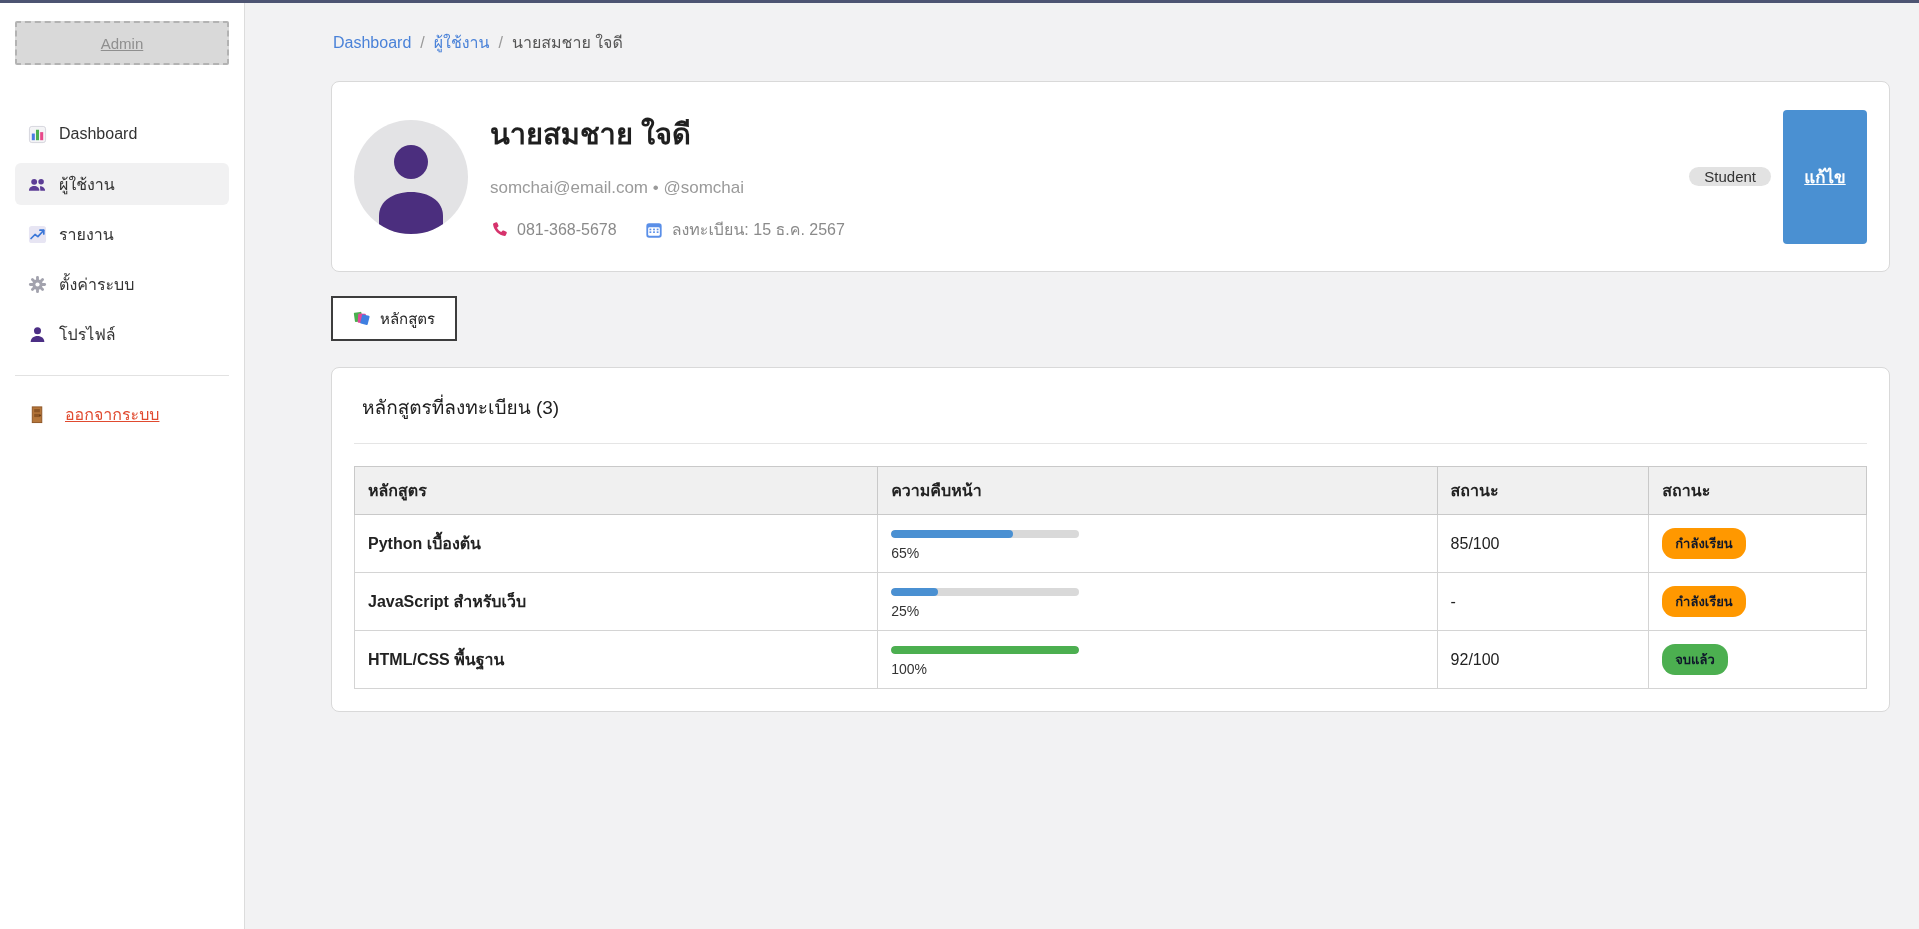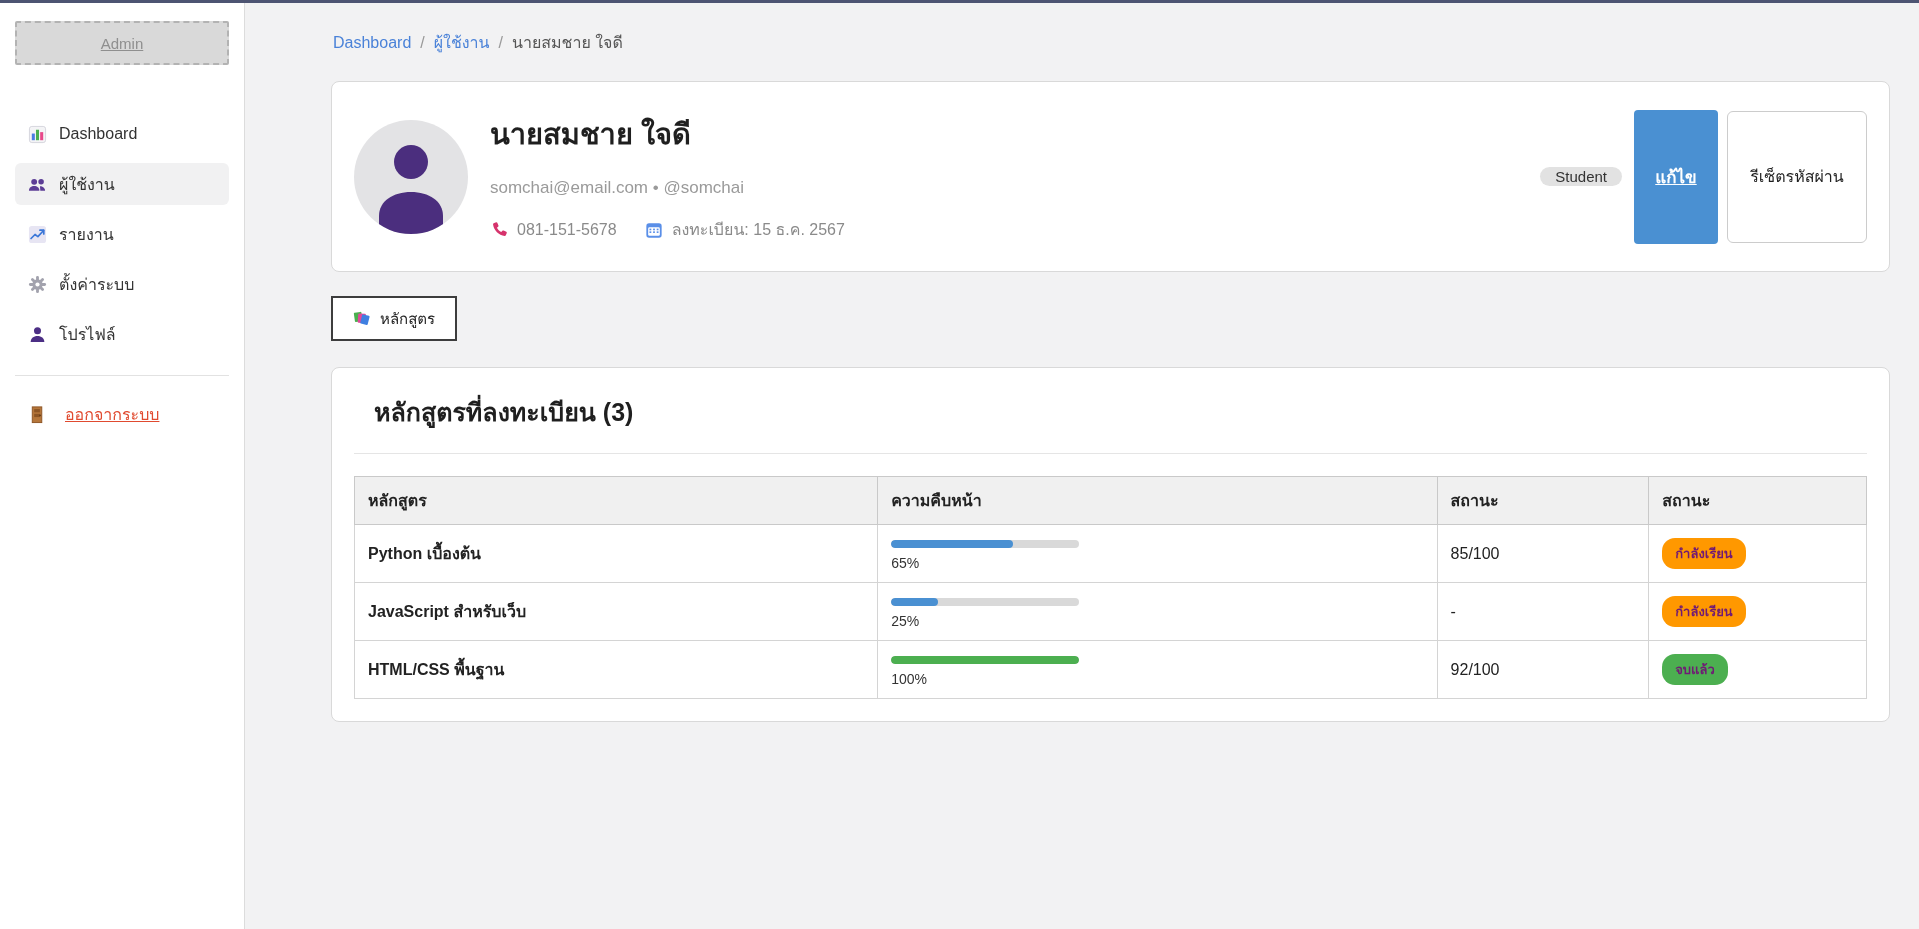--- a/index.html
+++ b/index.html
@@ -94,21 +94,21 @@
     font-size: 15px; color: #1f1f1f; cursor: pointer;
   }
   .tab-icon { width: 18px; height: 18px; display: inline-flex; }
   .tab-icon svg { width: 100%; height: 100%; }
 
   .courses-card {
     margin-top: 26px; background: #fff;
     border: 1px solid #d9d9d9; border-radius: 8px;
     padding: 20px 22px 22px;
   }
-  .section-title { font-size: 25px; font-weight: bold; color: #1f1f1f; margin: 4px 0 0 20px; }
+  .section-title { font-size: 19px; font-weight: normal; color: #1f1f1f; margin: 4px 0 0 8px; }
   .title-divider { border: none; border-top: 1px solid #e5e5e5; margin: 21px 0 22px; }
 
   table.courses-table { width: 100%; border-collapse: collapse; }
   .courses-table th {
     background: #f0f0f0; border: 1px solid #c9c9c9;
     text-align: left; font-size: 16px; font-weight: bold; color: #222;
     padding: 11px 13px; height: 44px;
   }
   .courses-table td {
     border: 1px solid #d4d4d4; padding: 8px 13px;
@@ -120,21 +120,21 @@
   .col-status { width: 14.4%; }
   .course-name { font-weight: bold; }
   .progress-track {
     width: 188px; height: 8px; background: #d9d9d9;
     border-radius: 4px; overflow: hidden; margin-top: 3px;
   }
   .progress-fill { height: 100%; border-radius: 4px; }
   .progress-label { font-size: 14px; color: #333; margin-top: 7px; }
   .status-badge {
     display: inline-block; padding: 5px 13px; border-radius: 13px;
-    color: #701a75; font-size: 13px; font-weight: bold;
+    color: #0f172a; font-size: 13px; font-weight: bold;
   }
 </style>
 </head>
 <body>
 
 <div class="topbar" style="background: rgb(77, 84, 114);"></div>
 
 <div class="layout">
 
   <aside class="sidebar">
@@ -248,21 +248,21 @@
       <div class="profile-info">
         <div class="profile-name">นายสมชาย ใจดี</div>
         <div class="profile-email">somchai@email.com • @somchai</div>
         <div class="profile-meta">
           <span class="meta-item">
             <span class="meta-icon">
               <svg viewBox="0 0 20 20" fill="#d6336c">
                   <path d="M4.1 2.5l2.7-1.1c.5-.2 1.1.05 1.3.55l1.3 3c.2.45.1.95-.3 1.3L7.7 7.5c.95 2 2.7 3.8 4.8 4.8l1.3-1.4c.35-.4.85-.5 1.3-.3l3 1.3c.5.2.75.8.55 1.3l-1.1 2.7c-.2.5-.7.8-1.25.7C9.7 15.6 4.4 10.3 3.4 3.75c-.1-.55.2-1.05.7-1.25z"></path>
                 </svg>
             </span>
-            <span>081-151-5678</span>
+            <span>081-368-5678</span>
           </span>
           <span class="meta-item">
             <span class="meta-icon">
               <svg viewBox="0 0 20 20">
                   <rect x="1.5" y="2.5" width="17" height="16" rx="3" fill="#5a8fe8"></rect>
                   <rect x="3.5" y="7" width="13" height="9.5" rx="1.5" fill="#ffffff"></rect>
                   <g fill="#5a8fe8">
                     <rect x="5" y="8.5" width="2" height="1.8"></rect>
                     <rect x="9" y="8.5" width="2" height="1.8"></rect>
                     <rect x="13" y="8.5" width="2" height="1.8"></rect>
@@ -273,21 +273,20 @@
                 </svg>
             </span>
             <span>ลงทะเบียน: 15 ธ.ค. 2567</span>
           </span>
         </div>
       </div>
 
       <div class="profile-actions">
         <span class="role-badge">Student</span>
         <button class="edit-btn" style="background: rgb(74, 144, 210);">แก้ไข</button>
-        <button class="reset-btn">รีเซ็ตรหัสผ่าน</button>
       </div>
     </section>
 
     <div class="tab-row">
       <div class="tab">
         <span class="tab-icon">
           <svg viewBox="0 0 20 20">
               <rect x="1.5" y="2.5" width="8.5" height="10.5" rx="1" fill="#49b04f" transform="rotate(-8 5.75 7.75)"></rect>
               <rect x="5.5" y="4" width="8.5" height="10.5" rx="1" fill="#e2489a" transform="rotate(4 9.75 9.25)"></rect>
               <rect x="9" y="5.5" width="8.5" height="10.5" rx="1" fill="#3f7fe0" transform="rotate(14 13.25 10.75)"></rect>

